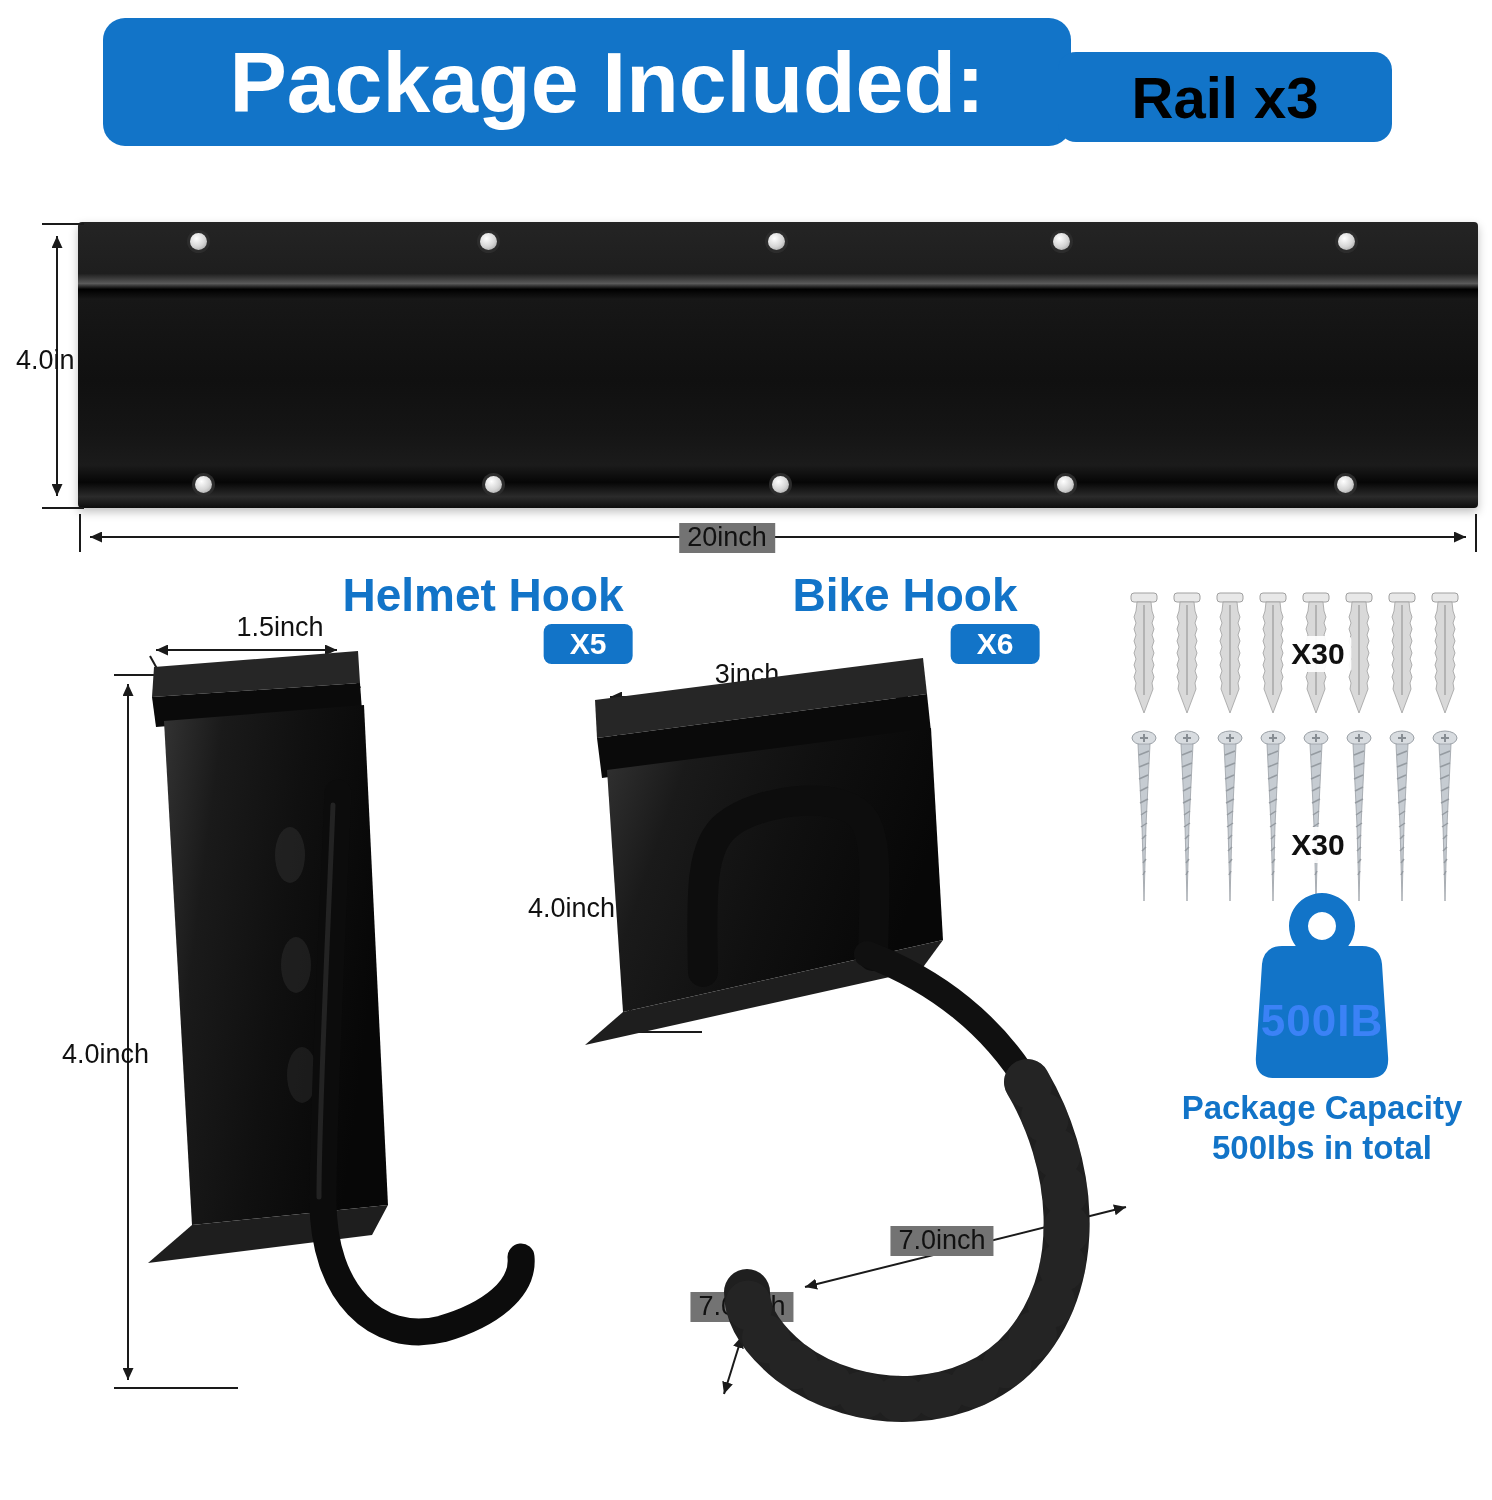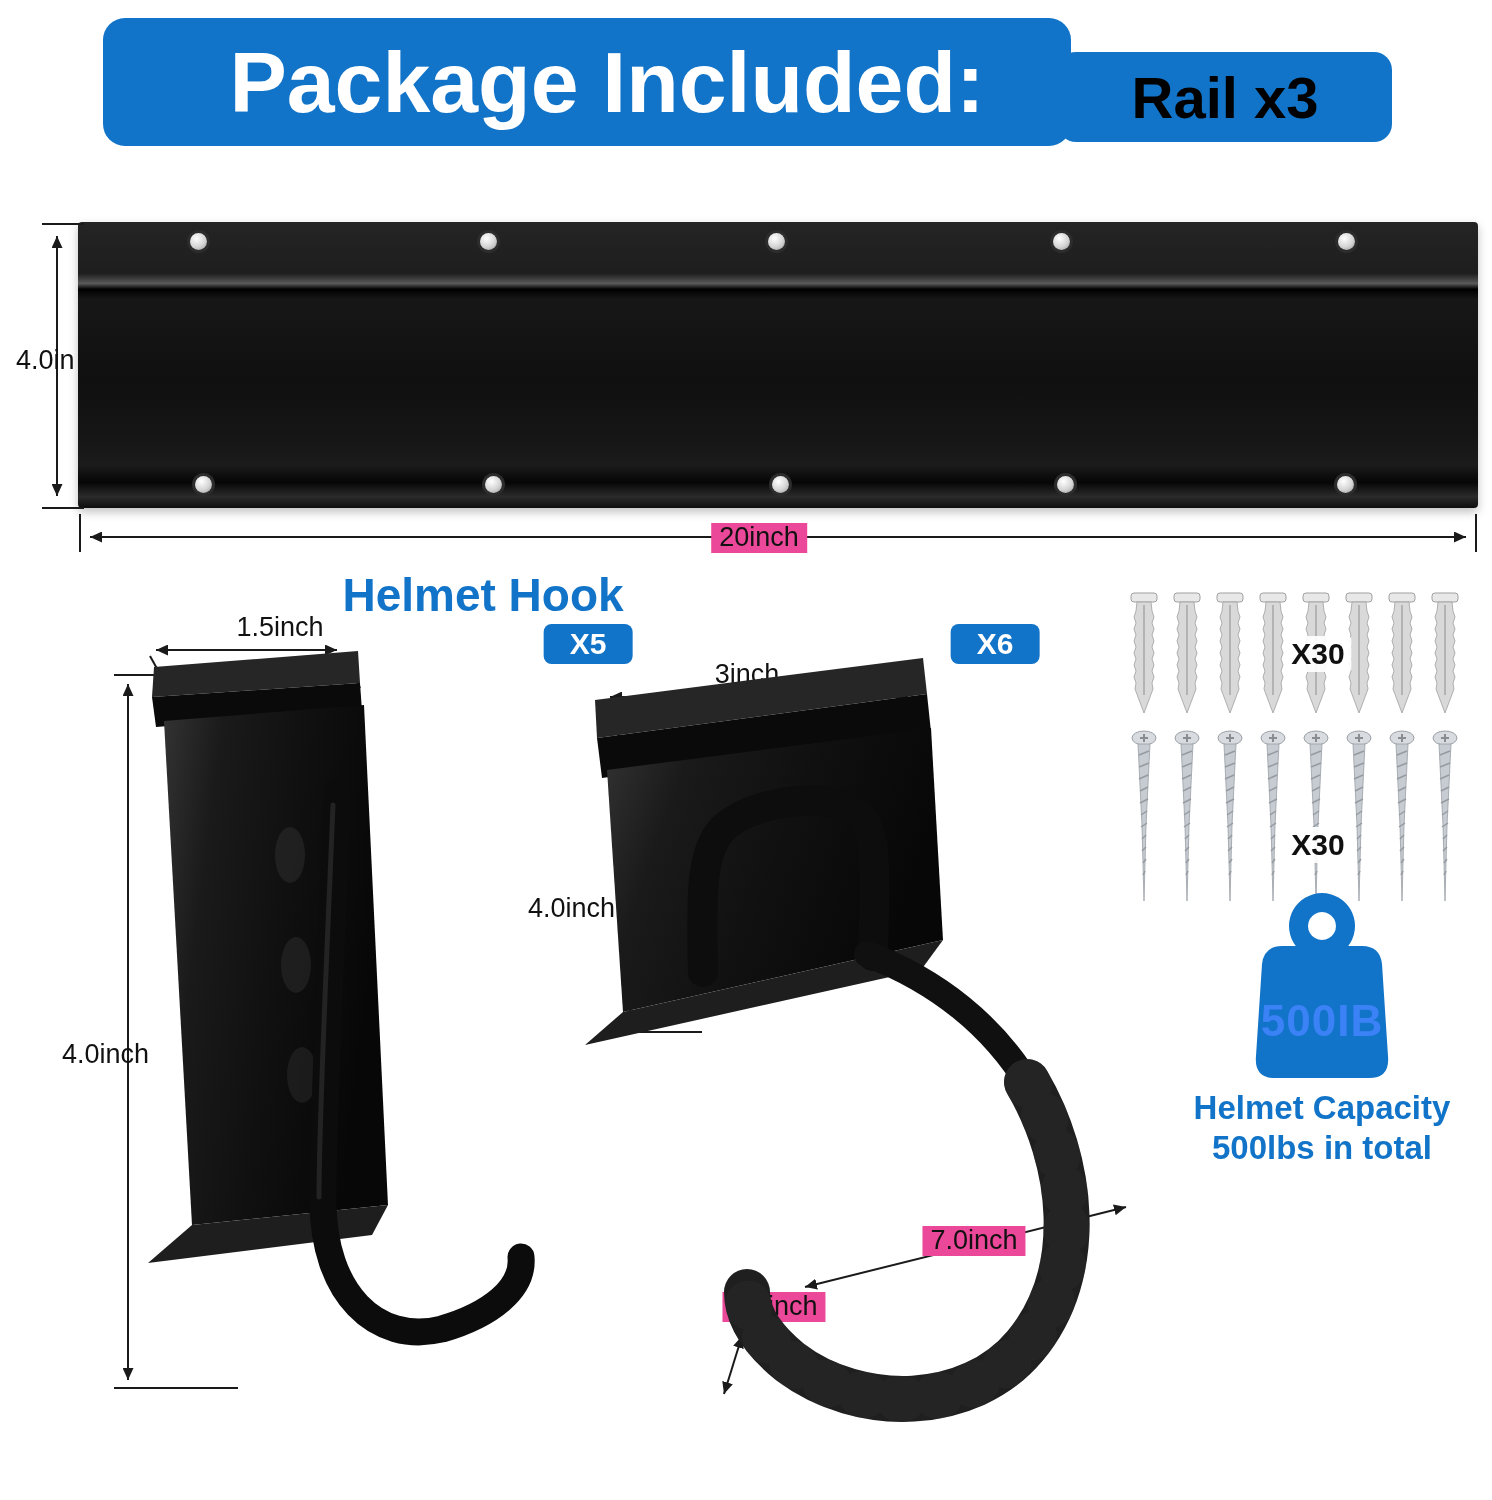--- a/index.html
+++ b/index.html
@@ -35,21 +35,21 @@
   }
   .hole{
     position:absolute;width:17px;height:17px;border-radius:50%;
     background:radial-gradient(circle at 38% 32%, #ffffff, #d4d4d4 55%, #9b9b9b 95%);
     box-shadow:0 0 0 3px #2c2c2c;
   }
   
   .dim-label{
     position:absolute;font-size:27px;color:#111;white-space:nowrap;line-height:1.1;
   }
-  .dim-label.bg{background:#ec4899;padding:0 8px;margin-left:32px;}
+  .dim-label.bg{background:#737373;padding:0 8px;}
   .center{transform:translateX(-50%);}
   .hook-title{
     position:absolute;transform:translateX(-50%);
     color:var(--accent,#1274c8);font-size:46px;font-weight:800;white-space:nowrap;
   }
   .qty-badge{
     position:absolute;transform:translateX(-50%);
     background:var(--accent,#1274c8);color:#fff;font-size:30px;font-weight:800;
     padding:3px 26px;border-radius:8px;
   }
@@ -126,20 +126,21 @@
       <line x1="805" y1="1287" x2="1126" y2="1207" marker-start="url(#ah)" marker-end="url(#ah)"></line>
       <line x1="742" y1="1336" x2="724" y2="1394" marker-start="url(#ah)" marker-end="url(#ah)"></line>
     </g>
   </svg>
 
   <div class="dim-label" style="left:16px;top:346px;">4.0in</div>
   <div class="dim-label bg center" style="left:727px;top:523px;">20inch</div>
 
   <div class="hook-title" style="left:483px;top:568px;">Helmet Hook</div>
   <div class="qty-badge" style="left:588px;top:624px;">X5</div>
+  <div class="hook-title" style="left:905px;top:568px;">Bike Hook</div>
   <div class="qty-badge" style="left:995px;top:624px;">X6</div>
 
   <div class="dim-label center" style="left:244px;top:613px;margin-left:36px;">1.5inch</div>
   <div class="dim-label" style="left:62px;top:1040px;">4.0inch</div>
   <div class="dim-label center" style="left:747px;top:660px;">3inch</div>
   <div class="dim-label" style="left:528px;top:894px;">4.0inch</div>
   <div class="dim-label bg center" style="left:942px;top:1226px;">7.0inch</div>
   <div class="dim-label bg center" style="left:742px;top:1292px;">7.0inch</div>
 
   <svg style="left:140px;top:645px;" width="430" height="715" viewBox="0 0 430 715">
@@ -211,16 +212,16 @@
   </svg>
 
   <div class="x30" style="left:1318px;top:636px;">X30</div>
   <div class="x30" style="left:1318px;top:827px;">X30</div>
 
   <svg style="left:1252px;top:888px;" width="140" height="205" viewBox="0 0 140 205">
     <path class="accent-fill" fill-rule="evenodd" d="M70,5 a33,33 0 1 0 0.01,0 Z m0,19 a14,14 0 1 1 -0.01,0 Z"></path>
     <path class="accent-fill" d="M30,58 L110,58 Q128,58 130,76 L136,168 Q138,190 117,190 L23,190 Q2,190 4,168 L10,76 Q12,58 30,58 Z"></path>
   </svg>
   <div class="weight-value" style="left:1322px;top:996px;">500IB</div>
-  <div class="weight-caption" style="left:1162px;top:1088px;">Helmet Capacity</div>
+  <div class="weight-caption" style="left:1162px;top:1088px;">Package Capacity</div>
   <div class="weight-caption" style="left:1162px;top:1128px;">500lbs in total</div>
 
 </div>
 
 </body></html>

